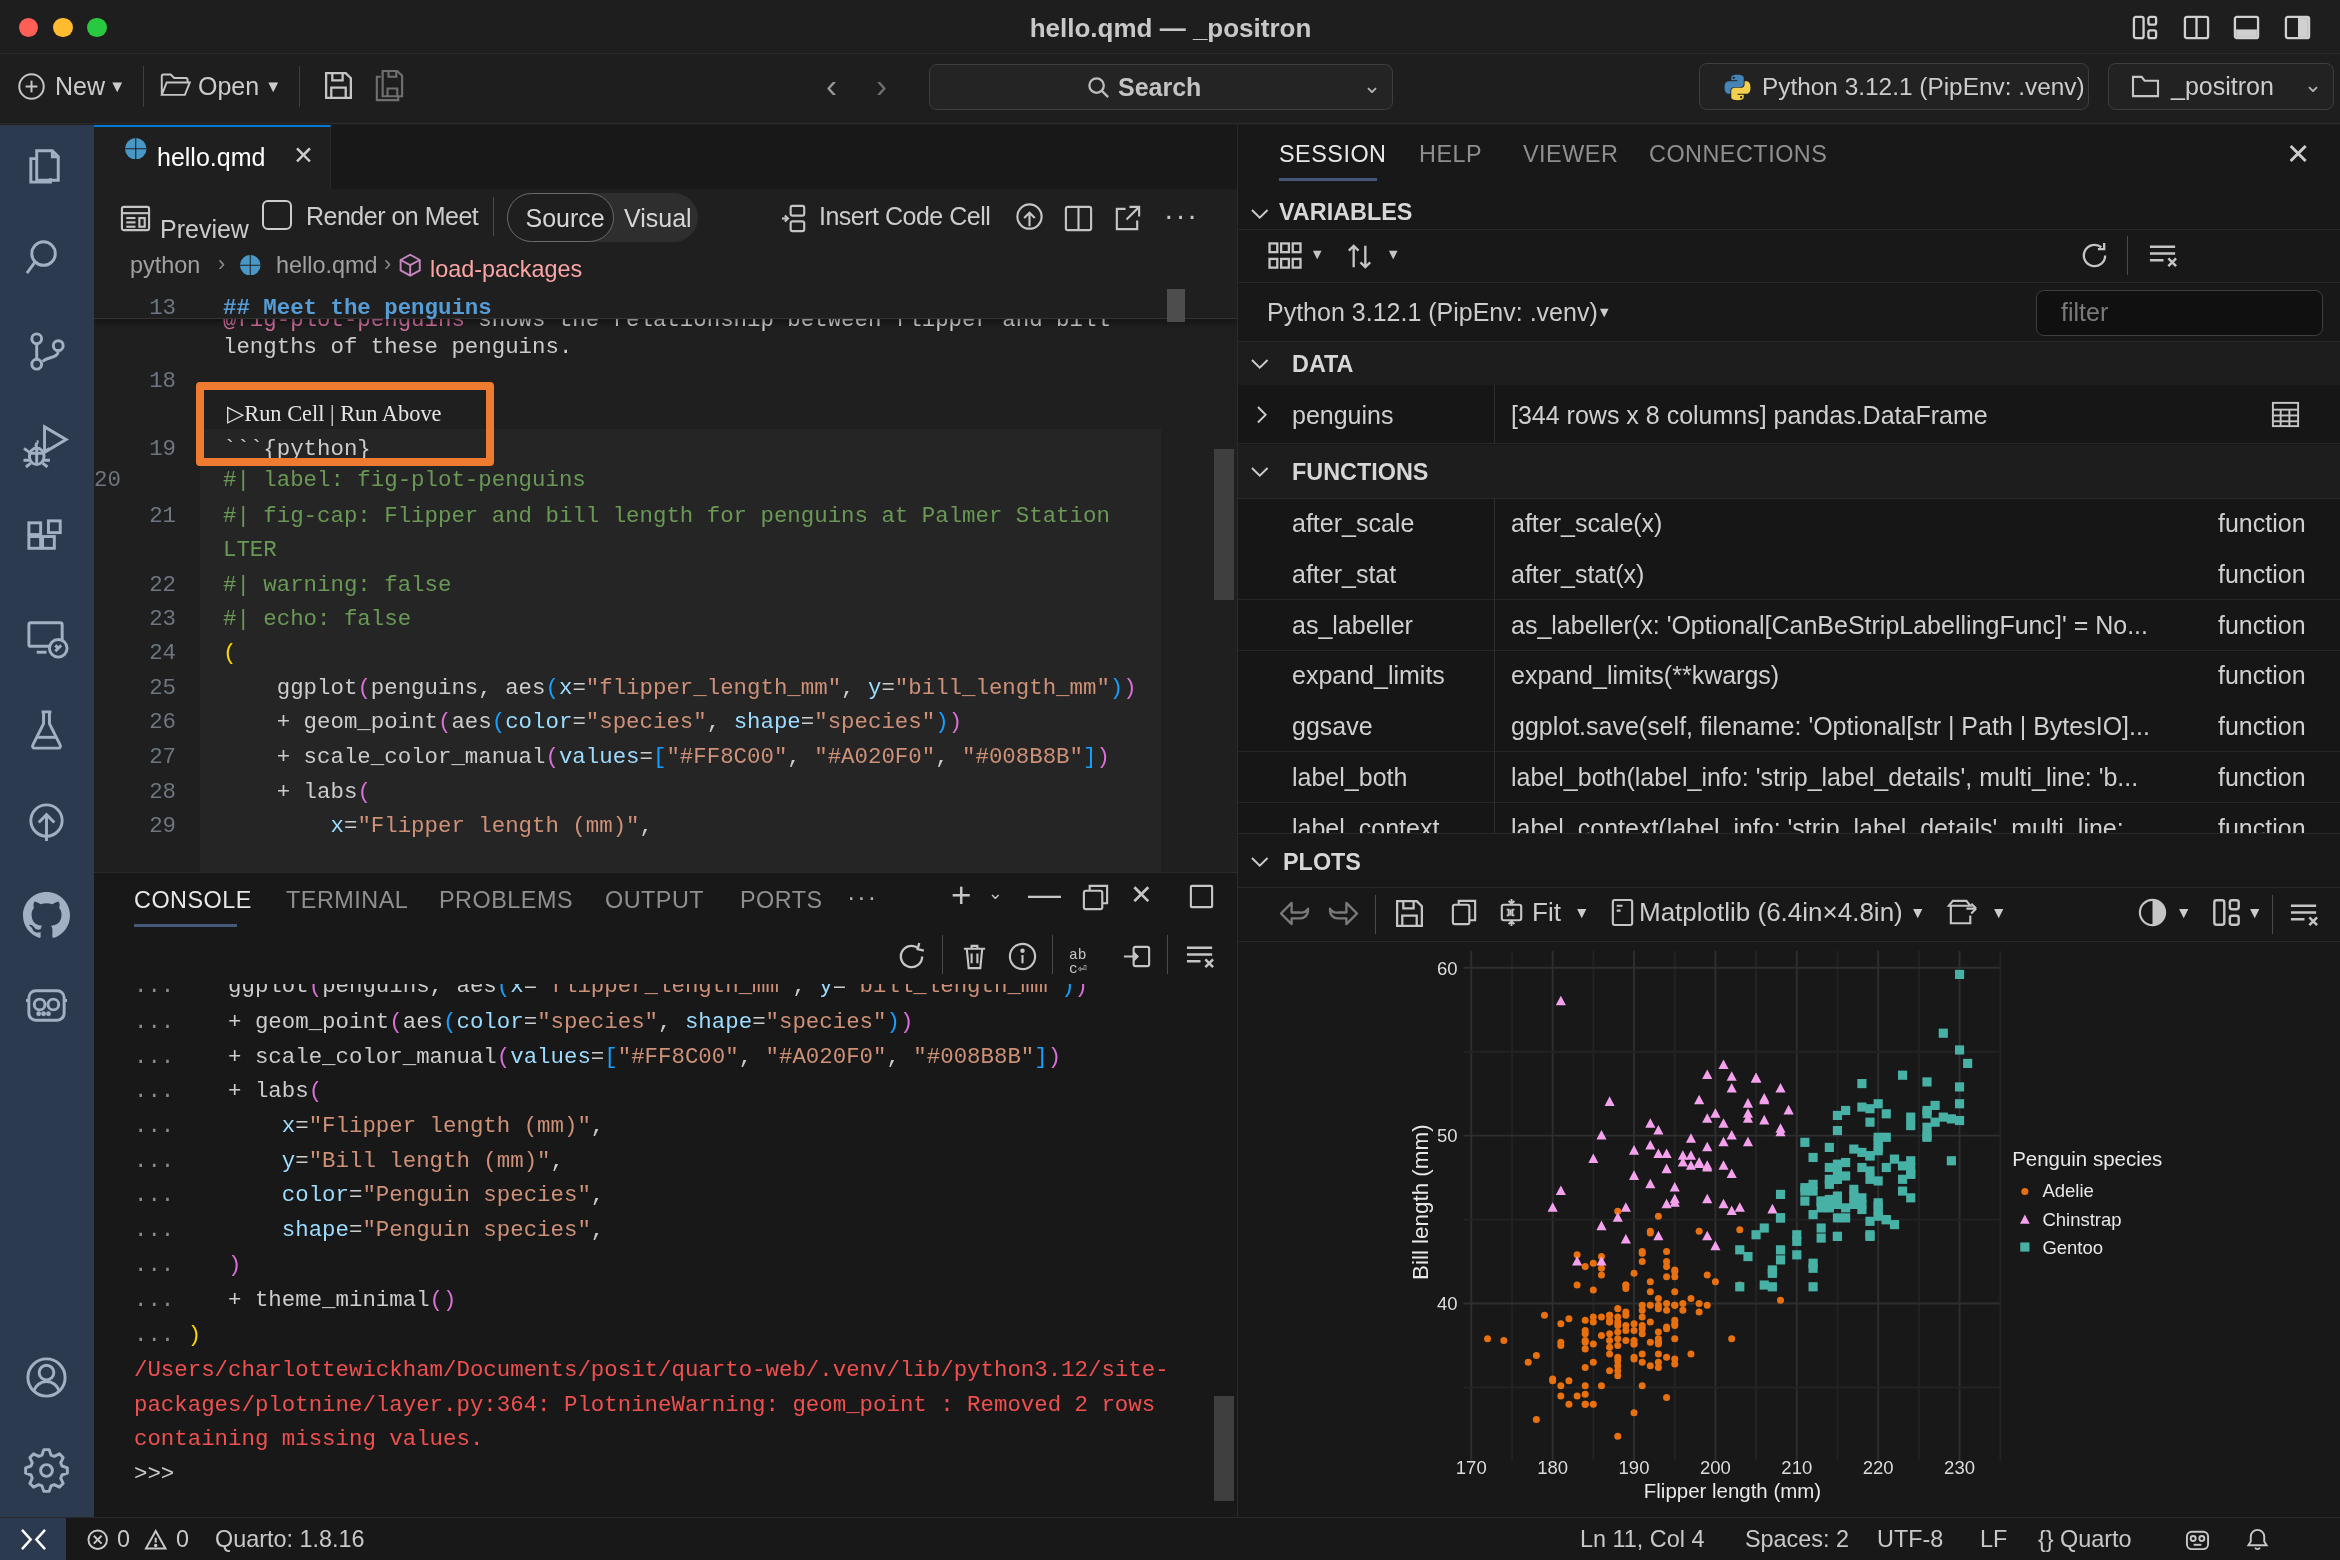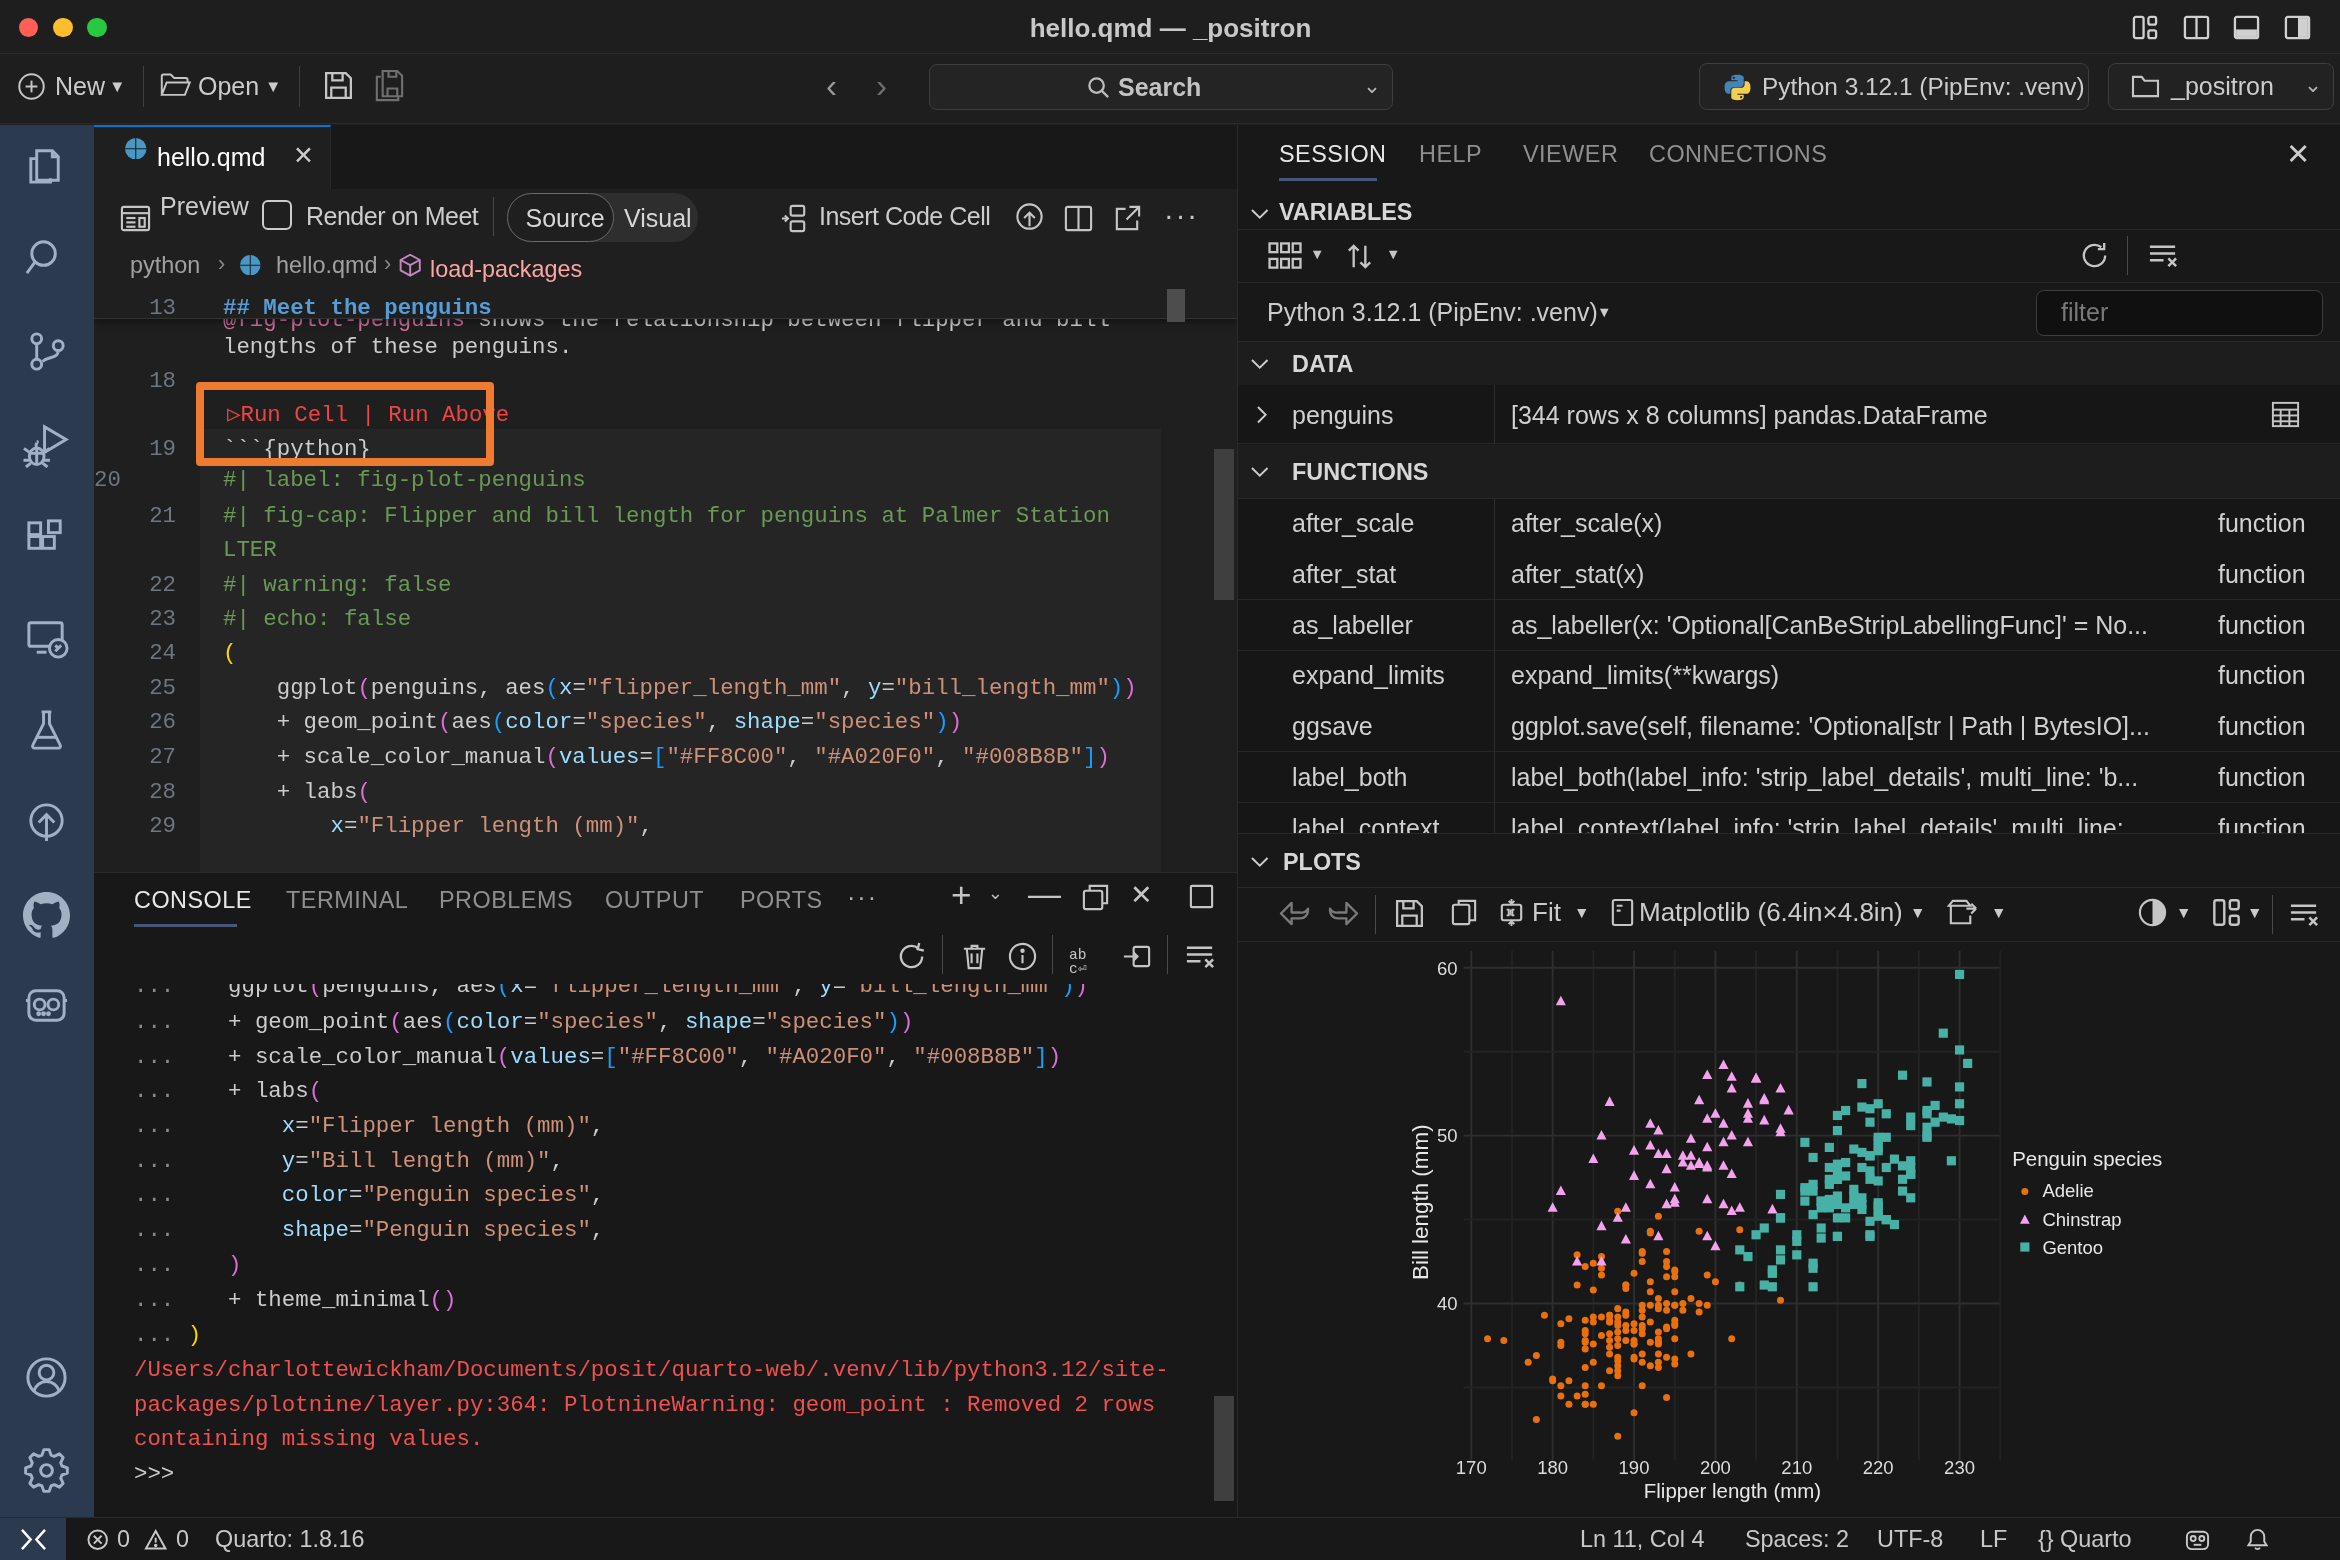--- a/index.html
+++ b/index.html
@@ -168,21 +168,21 @@
 
     <div class="abs" style="left:0;top:64px;width:1143px;height:57px;background:#1f1f1f">
       <svg class="abs" style="left:26px;top:13.7px" width="31" height="31" viewBox="0 0 32 32" fill="none" stroke="#c5c5c5" stroke-width="2.2">
           <rect x="2" y="4" width="28" height="24" rx="2"></rect>
           <line x1="2" y1="10.5" x2="30" y2="10.5"></line>
           <line x1="6.5" y1="15.5" x2="16" y2="15.5"></line>
           <line x1="6.5" y1="20" x2="16" y2="20"></line>
           <line x1="6.5" y1="24.5" x2="16" y2="24.5"></line>
           <rect x="20" y="15.5" width="5.5" height="9"></rect>
         </svg>
-      <div class="abs" style="left:66px;top:3px;font-size:25px;color:#cccccc">Preview</div>
+      <div class="abs" style="left:66px;top:26px;font-size:25px;color:#cccccc">Preview</div>
       <div class="abs" style="left:168px;top:10.7px;width:30px;height:30px;border:2px solid #cccccc;border-radius:5.9px"></div>
       <div class="abs" style="left:212px;top:12.7px;font-size:25px;color:#cccccc;letter-spacing:-0.5px">Render on Meet</div>
       <div class="abs" style="left:399px;top:7.8px;width:1px;height:39px;background:#4a4a4a"></div>
       <div class="abs" style="left:413px;top:3.9px;width:191px;height:49px;background:#2e2e2e;border-radius:24.4px">
         <div class="abs" style="left:0px;top:0px;width:107px;height:49px;background:#1f1f1f;border:1px solid #6a6a6a;border-radius:24.4px;"></div>
         <div class="abs" style="left:18.5px;top:10.7px;font-size:25px;color:#d6d6d6">Source</div>
         <div class="abs" style="left:117px;top:10.7px;font-size:25px;color:#d6d6d6">Visual</div>
       </div>
       <svg class="abs" style="left:686px;top:13.7px" width="31" height="31" viewBox="0 0 32 32" fill="none" stroke="#c5c5c5" stroke-width="2.2">
           <rect x="11" y="3" width="14" height="10" rx="2"></rect>
@@ -227,21 +227,21 @@
     </div>
 
     <div class="abs" style="left:0;top:160px;width:1143px;height:587px;background:#1f1f1f;overflow:hidden">
       <div style="position:absolute;left:106px;top:144px;width:961px;height:443px;background:#252526"></div>
 <div class="mono" style="position:absolute;left:129px;top:17.6px;font-size:22.4px;white-space:pre;line-height:35px;"><span style="color:#d16d9e">@fig-plot-penguins</span><span style="color:#cccccc"> shows the relationship between flipper and bill</span></div>
 <div style="position:absolute;left:0;top:0;width:1143px;height:34px;background:#1f1f1f;border-bottom:1px solid #333333;box-shadow:0 3.9px 5.9px rgba(0,0,0,0.35)"></div>
 <div class="mono" style="position:absolute;left:0;top:5.9px;width:82px;text-align:right;font-size:22.4px;color:#6e7681;line-height:35px">13</div>
 <div class="mono" style="position:absolute;left:129px;top:5.9px;font-size:22.4px;white-space:pre;line-height:35px;font-weight:bold"><span style="color:#569cd6">## Meet the penguins</span></div>
 <div class="mono" style="position:absolute;left:129px;top:45px;font-size:22.4px;white-space:pre;line-height:35px;"><span style="color:#cccccc">lengths of these penguins.</span></div>
 <div class="mono" style="position:absolute;left:0;top:79px;width:82px;text-align:right;font-size:22.4px;color:#6e7681;line-height:35px">18</div>
-<div style="position:absolute;left:133px;top:115px;font-size:22.4px;color:#ef4444;font-family:Liberation Mono, monospace">▷Run Cell | Run Above</div>
+<div style="position:absolute;left:133px;top:115px;font-size:22.4px;color:#e5e5e5;font-family:Liberation Serif, serif">▷Run Cell | Run Above</div>
 <div class="mono" style="position:absolute;left:0;top:147px;width:82px;text-align:right;font-size:22.4px;color:#6e7681;line-height:35px">19</div>
 <div class="mono" style="position:absolute;left:129px;top:147px;font-size:22.4px;white-space:pre;line-height:35px;"><span style="color:#cccccc">```</span><span style="color:#cccccc">{python}</span></div>
 <div class="mono" style="position:absolute;left:0;top:178px;width:82px;font-size:22.4px;color:#6e7681;line-height:35px">20</div>
 <div class="mono" style="position:absolute;left:129px;top:178px;font-size:22.4px;white-space:pre;line-height:35px;"><span style="color:#6a9955">#| label: fig-plot-penguins</span></div>
 <div class="mono" style="position:absolute;left:0;top:214px;width:82px;text-align:right;font-size:22.4px;color:#6e7681;line-height:35px">21</div>
 <div class="mono" style="position:absolute;left:129px;top:214px;font-size:22.4px;white-space:pre;line-height:35px;"><span style="color:#6a9955">#| fig-cap: Flipper and bill length for penguins at Palmer Station</span></div>
 <div class="mono" style="position:absolute;left:129px;top:248px;font-size:22.4px;white-space:pre;line-height:35px;"><span style="color:#6a9955">LTER</span></div>
 <div class="mono" style="position:absolute;left:0;top:283px;width:82px;text-align:right;font-size:22.4px;color:#6e7681;line-height:35px">22</div>
 <div class="mono" style="position:absolute;left:129px;top:283px;font-size:22.4px;white-space:pre;line-height:35px;"><span style="color:#6a9955">#| warning: false</span></div>
 <div class="mono" style="position:absolute;left:0;top:317px;width:82px;text-align:right;font-size:22.4px;color:#6e7681;line-height:35px">23</div>

